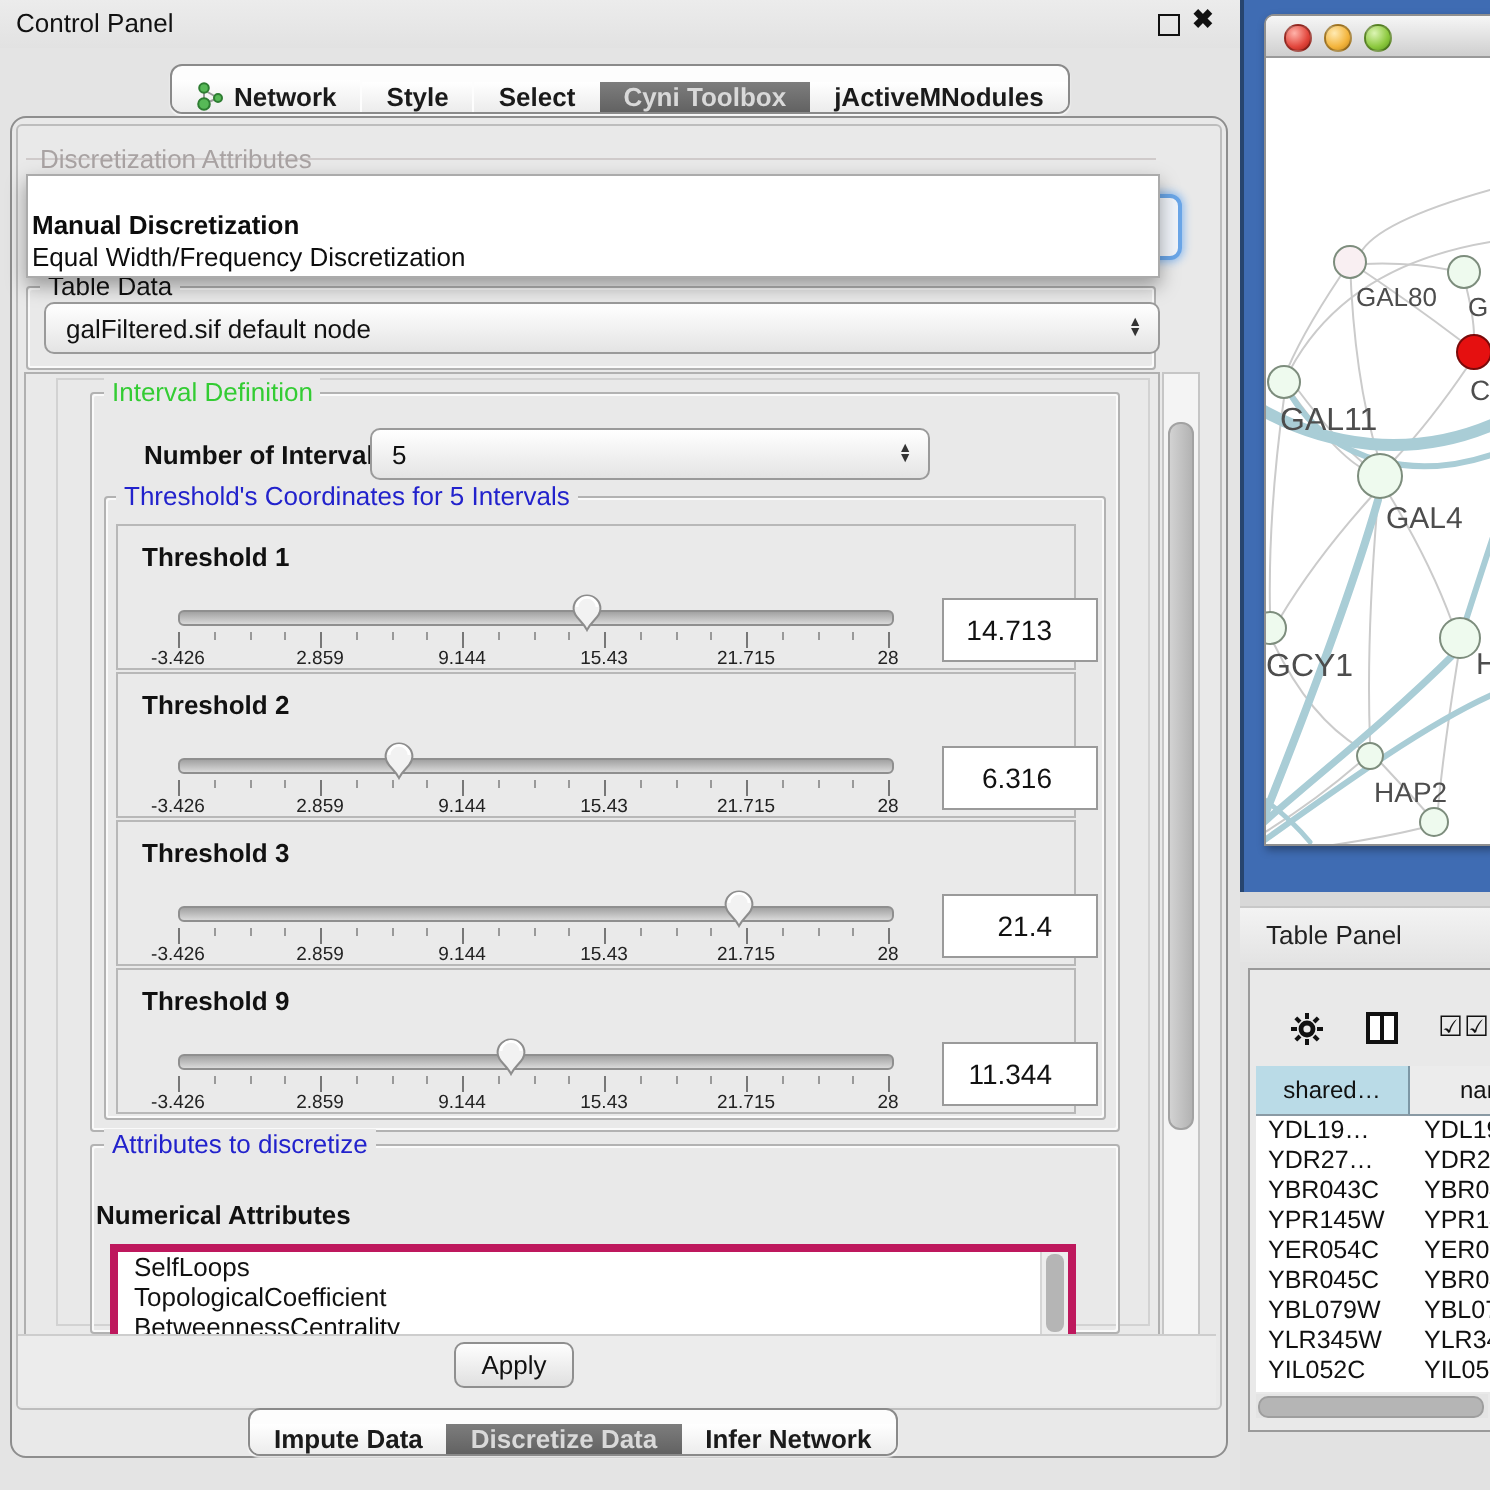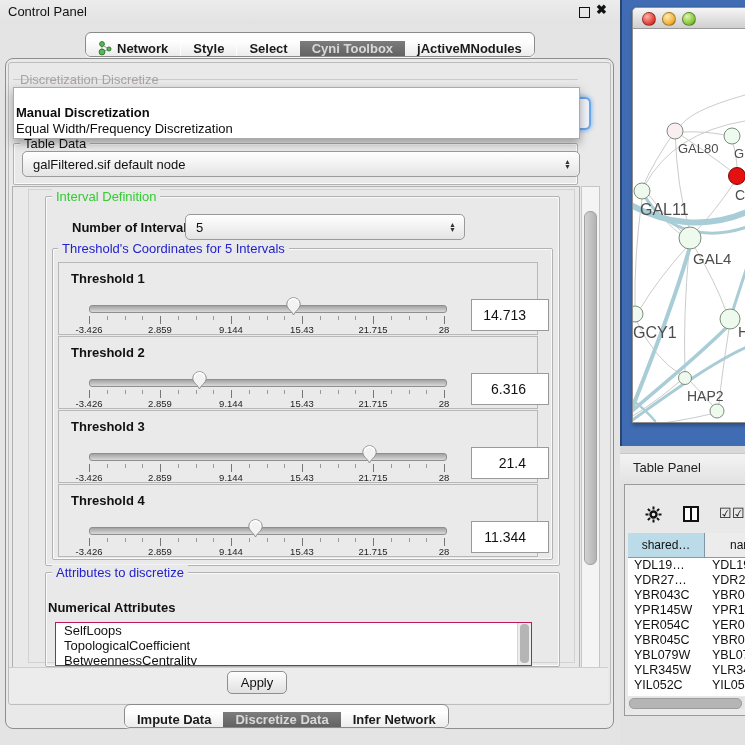--- a/index.html
+++ b/index.html
@@ -68,21 +68,21 @@
          border:1px solid #8f8f8f;background:linear-gradient(#a2a2a2,#d9d9d9);}
   .thumb{position:absolute;top:0;width:15px;height:19px;}
   .tick{position:absolute;width:1px;background:#777;}
   .tick.minor{height:4px;background:#999;}
   .tick.major{height:8px;}
   .tlabel{position:absolute;transform:translateX(-50%);font-size:9.5px;font-weight:normal;color:#222;}
   .thr-value{position:absolute;left:412px;top:36px;width:54px;height:30px;border:1px solid #9a9a9a;
              background:#fff;font-size:14px;color:#111;text-align:right;line-height:30px;padding-right:22px;}
 
   
-  #attr-list{left:55px;top:622px;width:475px;height:42px;background:#fff;border:1px solid #be185d;overflow:hidden;}
+  #attr-list{left:55px;top:622px;width:475px;height:42px;background:#fff;border:4px solid #be185d;overflow:hidden;}
   .attr-item{font-size:13px;color:#111;padding-left:8px;line-height:15px;white-space:nowrap;}
   #attr-scroll{position:absolute;right:0;top:0;width:13px;height:100%;background:#ededed;border-left:1px solid #d5d5d5;}
   #attr-thumb{position:absolute;left:2px;top:1px;width:9px;height:39px;border-radius:4px;background:#b5b5b5;}
 
   
   #apply-bar{left:9px;top:667px;width:599px;height:35px;background:#ececec;border-top:1px solid #cdcdcd;}
   #apply-btn{left:227px;top:671px;width:58px;height:21px;border:1px solid #8f8f8f;border-radius:5px;
              background:linear-gradient(#fefefe,#e0e0e0);font-size:13px;color:#111;
              text-align:center;line-height:21px;}
 
@@ -158,21 +158,21 @@
       </div>
     <div class="seg">
         <span>jActiveMNodules</span>
       </div>
   </div>
 
   <div class="abs" id="outer-panel"></div>
   <div class="abs" id="inner-panel"></div>
 
   <div class="abs" id="algo-topline"></div>
-  <div class="abs" id="algo-title">Discretization Discretize</div>
+  <div class="abs" id="algo-title">Discretization Attributes</div>
   <div class="abs" id="algo-combo-sliver"></div>
 
   <div class="abs" id="algo-popup">
     <div class="popup-item" style="top:17px;font-weight:bold">Manual Discretization</div>
     <div class="popup-item" style="top:33px">Equal Width/Frequency Discretization</div>
   </div>
 
   <div class="abs group" style="left:13px;top:143px;width:563px;height:40px"></div>
   <div class="group-title" style="left:20px;top:143px;color:#111">Table Data</div>
   <div class="abs combo" style="left:22px;top:151px;width:546px;height:24px">
@@ -306,21 +306,21 @@
           <div class="tlabel" style="left: 284px; top: 27px;">21.715</div>
           <div class="tlabel" style="left: 355px; top: 27px;">28</div>
           <svg class="thumb" width="15" height="19" style="left: 272.944px;">
             <path d="M0.8,7.2 a6.7,6.5 0 0 1 13.4,0 c0,4.5 -4,5.5 -6.7,10.8 c-2.7,-5.3 -6.7,-6.3 -6.7,-10.8 z" fill="#f2f2f2" stroke="#8d8d8d"></path>
             <path d="M2.5,6.5 a5,4.8 0 0 1 10,0" fill="none" stroke="#ffffff" stroke-width="1.4"></path>
           </svg>
         </div>
         <div class="thr-value">21.4</div>
       </div>
       <div class="thr" style="top: 484px;">
-        <div class="thr-label">Threshold 4</div>
+        <div class="thr-label">Threshold 9</div>
         <div class="thr-slider">
           <div class="track"></div>
           <div class="tick major" style="left: 0px; top: 19px;"></div>
           <div class="tick minor" style="left: 17.75px; top: 19px;"></div>
           <div class="tick minor" style="left: 35.5px; top: 19px;"></div>
           <div class="tick minor" style="left: 53.25px; top: 19px;"></div>
           <div class="tick major" style="left: 71px; top: 19px;"></div>
           <div class="tick minor" style="left: 88.75px; top: 19px;"></div>
           <div class="tick minor" style="left: 106.5px; top: 19px;"></div>
           <div class="tick minor" style="left: 124.25px; top: 19px;"></div>

